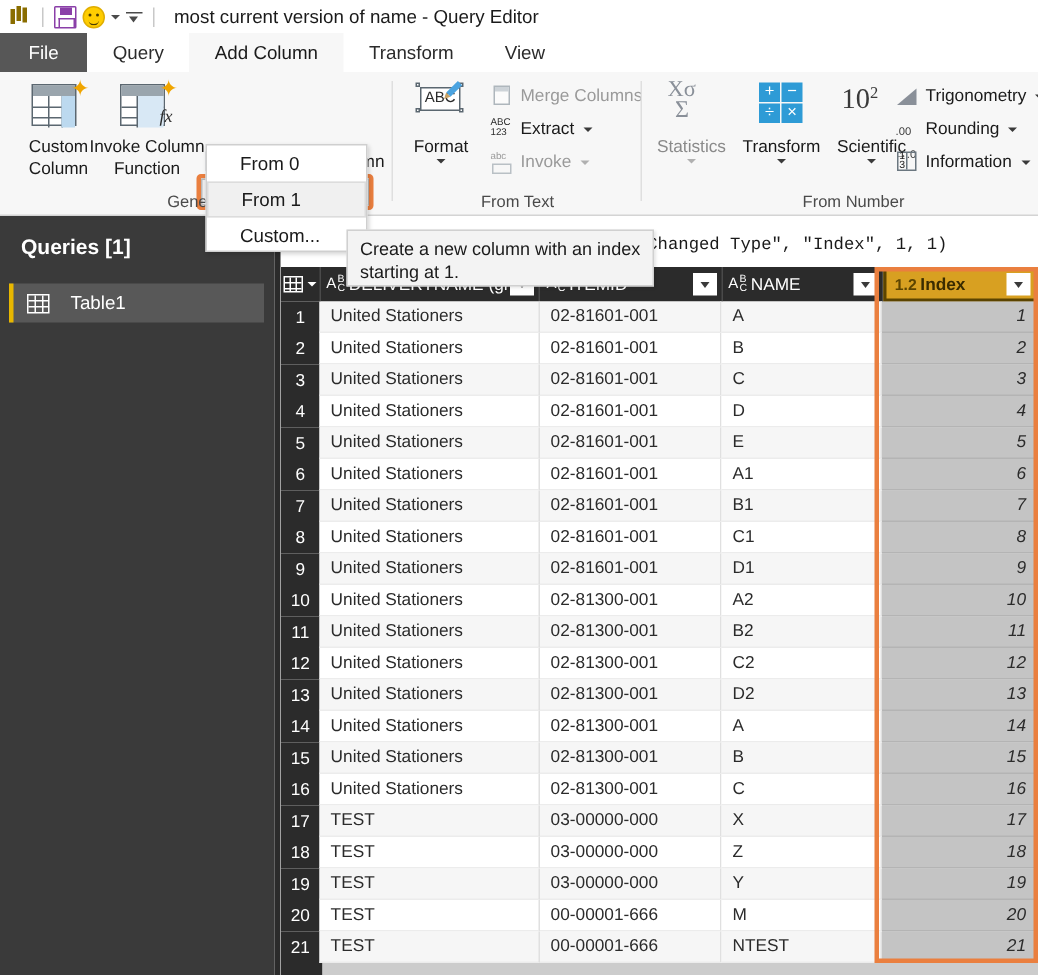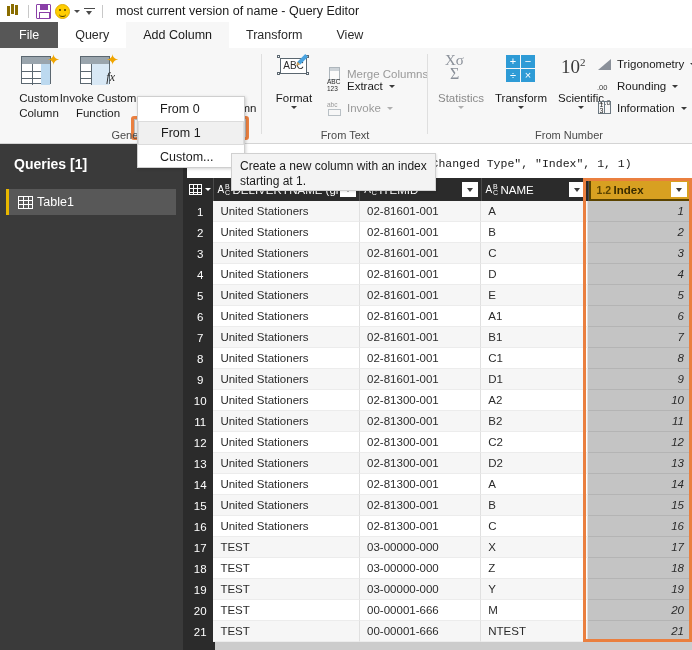--- a/index.html
+++ b/index.html
@@ -273,21 +273,21 @@
     position: absolute; left: 6px; top: 45px; width: 170px; height: 26px;
     background: #585858; display: flex; align-items: center; cursor: default;
   }
   .sb-item .accent { position: absolute; left: 0; top: 0; width: 3px; height: 100%; background: #e8b700; }
   .sb-grid {
     width: 15px; height: 13px; margin-left: 12px; border: 1.4px solid #ffffff;
     position: relative; flex: 0 0 15px;
   }
   .sb-grid .v { position:absolute; top:0; width:1.2px; height:100%; background:#fff; }
   .sb-grid .h { position:absolute; left:0; width:100%; height:1.2px; background:#fff; }
-  .sb-label { font-size: 12.5px; color: #ffffff; margin-left: 4px; text-align: right; }
+  .sb-label { font-size: 12.5px; color: #ffffff; margin-left: 14px; text-align: right; }
   .sb-splitter {
     position: absolute; left: 183px; top: 144px; width: 4px; height: 506px; background: #2b2b2b;
   }
 
   
   .grid {
     position: absolute; left: 187px; top: 178px; width: 505px; height: 472px;
     background: #ffffff; overflow: hidden;
   }
   .gheader {
@@ -409,21 +409,21 @@
           <div class="tbl-ico">
             <div class="hdr"></div>
             <div class="vline" style="left:10px;"></div>
             <div class="hline" style="top:14px;"></div>
             <div class="hline" style="top:21px;"></div>
             <div class="lastcol" style="width:17px; background:#d8e8f5;"></div>
           </div>
           <span class="sparkle">✦</span>
           <span class="fx-mark">fx</span>
         </div>
-        <div class="lbl">Invoke Custom</div>
+        <div class="lbl">Invoke Column</div>
         <div class="lbl">Function</div>
       </div>
 
       <div class="smallbtn" style="left:133px; top:50px;">
         <span class="sico">
           <span class="cc-ico"></span>
             <span class="cc-eq">≠</span>
         </span>
         <span>Conditional Column</span>
       </div>
@@ -457,21 +457,21 @@
           <span class="abc-handle" style="left:5px; top:3px;"></span>
           <span class="abc-handle" style="left:34px; top:3px;"></span>
           <span class="abc-handle" style="left:5px; top:20px;"></span>
           <span class="abc-handle" style="left:34px; top:20px;"></span>
           <span class="pencil"></span>
         </div>
         <div class="lbl">Format</div>
         <div class="dd-caret" style="margin:1px auto 0;"></div>
       </div>
 
-      <div class="smallbtn disabled" style="left:62px; top:6px;margin-top:10px;">
+      <div class="smallbtn disabled" style="left:62px; top:6px;">
         <span class="sico">
             <span class="mc-ico"></span>
           </span>
         <span>Merge Columns</span>
       </div>
 
       <div class="smallbtn" style="left:62px; top:28px;">
         <span class="sico">
           <span class="abc123">ABC<br>123</span>
         </span>

